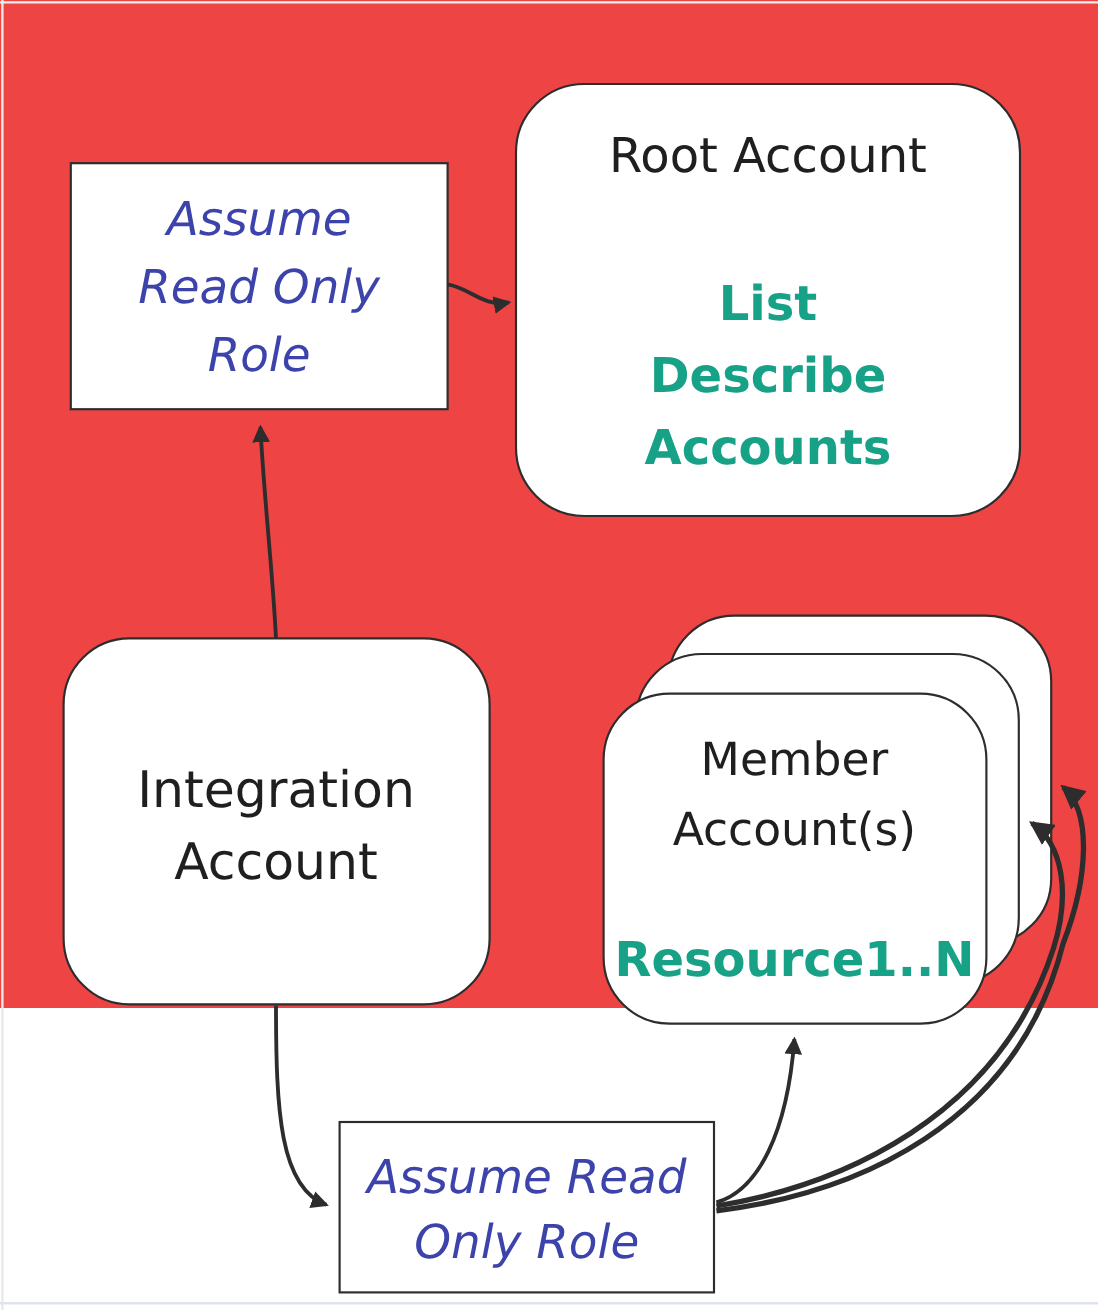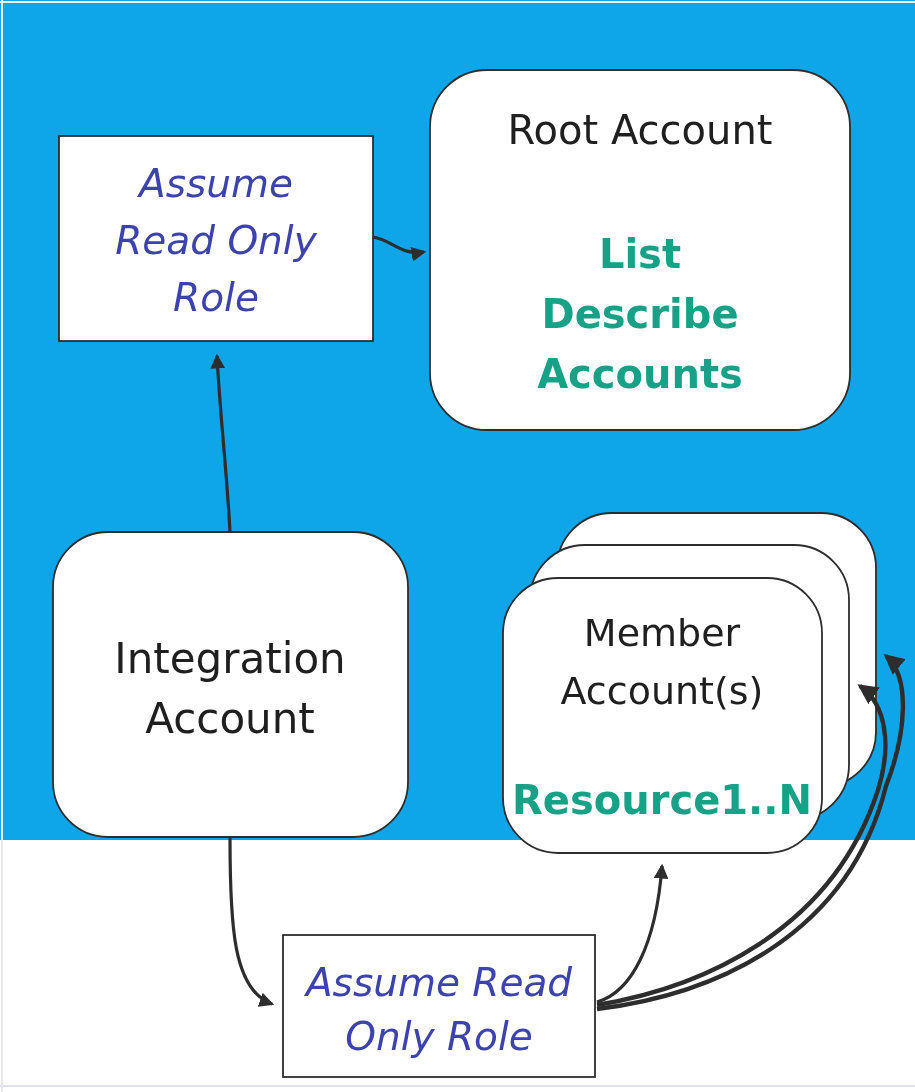--- a/index.html
+++ b/index.html
@@ -7,21 +7,21 @@
     padding: 0;
     background: #ffffff;
     width: 915px;
     height: 1092px;
     overflow: hidden;
   }
   .canvas-wrap {
     position: relative;
     width: 915px;
     height: 840px;
-    background: #0ea5e9;
+    background: #ef4444;
   }
   svg {
     display: block;
     width: 915px;
     height: 1092px;
     font-family: "DejaVu Sans", "Liberation Sans", sans-serif;
   }
   .node-box {
     fill: #ffffff;
     stroke: #2d2d2d;

